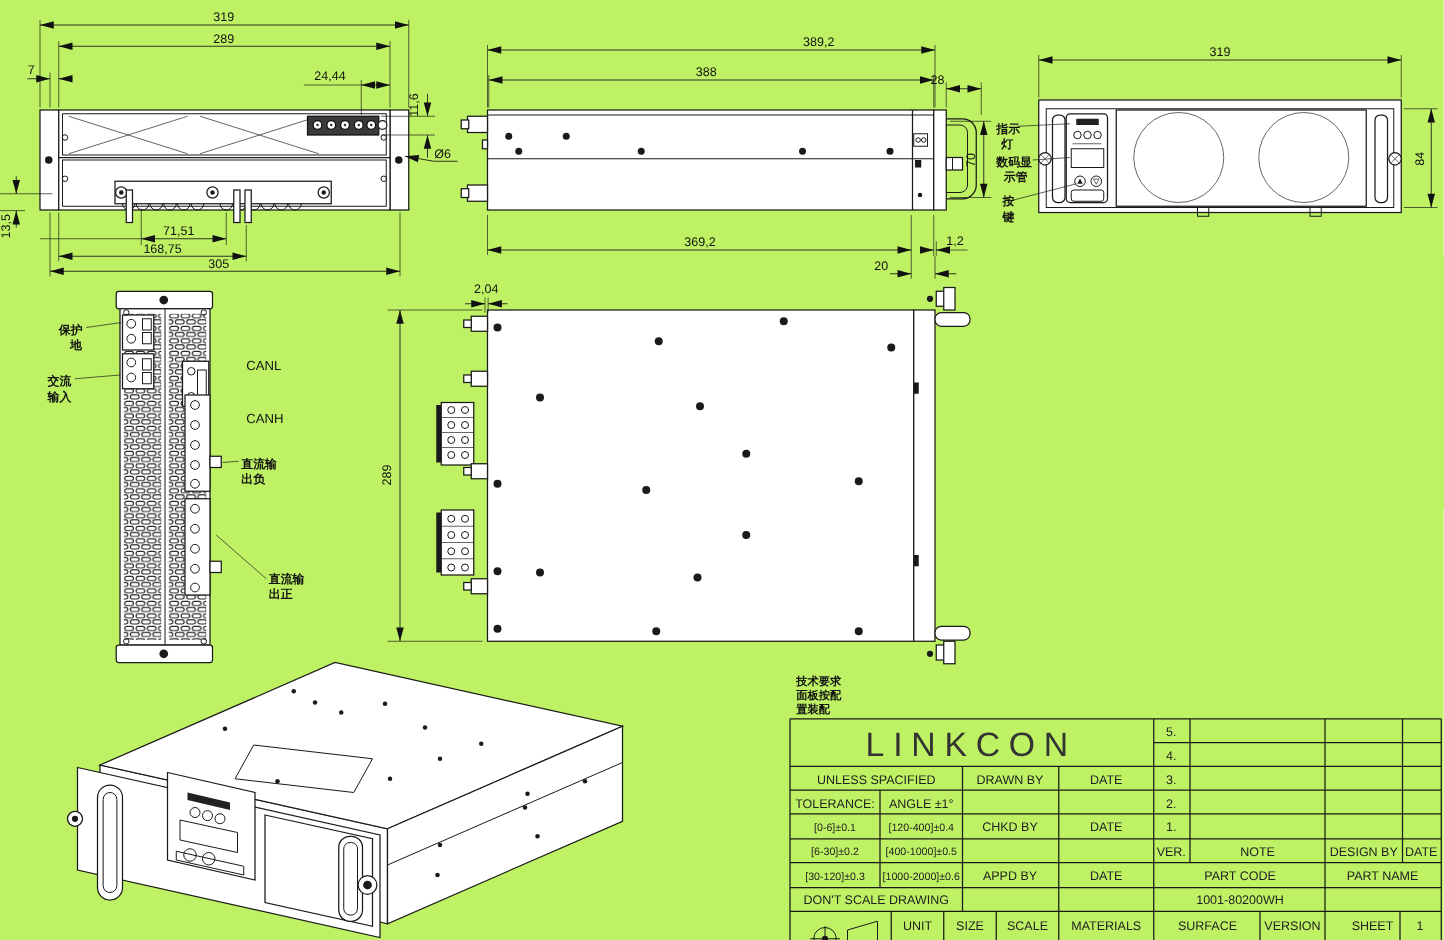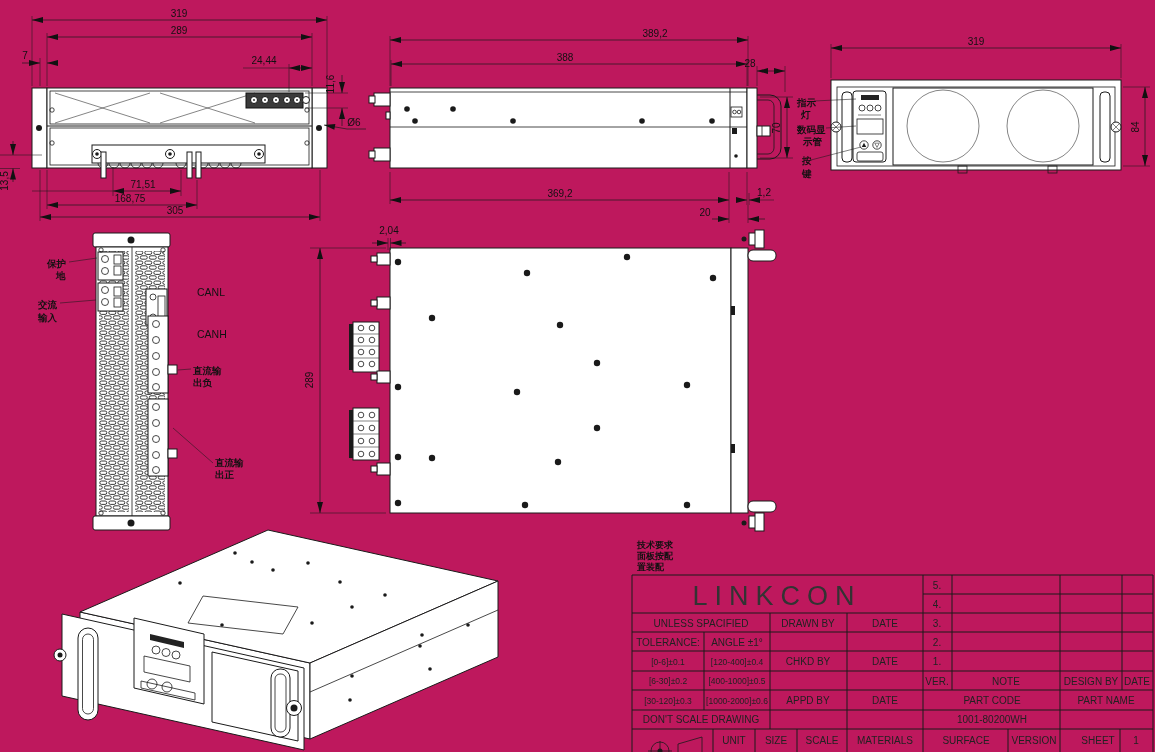--- a/index.html
+++ b/index.html
@@ -1,16 +1,16 @@
 <!DOCTYPE html>
 <html><head>
 <meta charset="utf-8">
 <style>
   html,body{margin:0;padding:0;background:#fff;}
-  #sheet{position:relative;width:1155px;height:752px;background:#be185d;overflow:hidden;
+  #sheet{position:relative;width:1155px;height:752px;background:#bef264;overflow:hidden;
          font-family:"Liberation Sans",sans-serif;}
   svg{position:absolute;left:0;top:0;}
   .s  {stroke:#1a1a1a;stroke-width:1;fill:none}
   .sf {stroke:#1a1a1a;stroke-width:1;fill:#ffffff}
   .st {stroke:#1a1a1a;stroke-width:.8;fill:none}
   .th {stroke:#333;stroke-width:.6;fill:none}
   .dl {stroke:#1a1a1a;stroke-width:.7;fill:none}
   .xl {stroke:#1a1a1a;stroke-width:.55;fill:none}
   .dk {fill:#1a1a1a}
   text.dim{font-family:"Liberation Sans",sans-serif;font-size:10px;fill:#111;text-anchor:middle}

